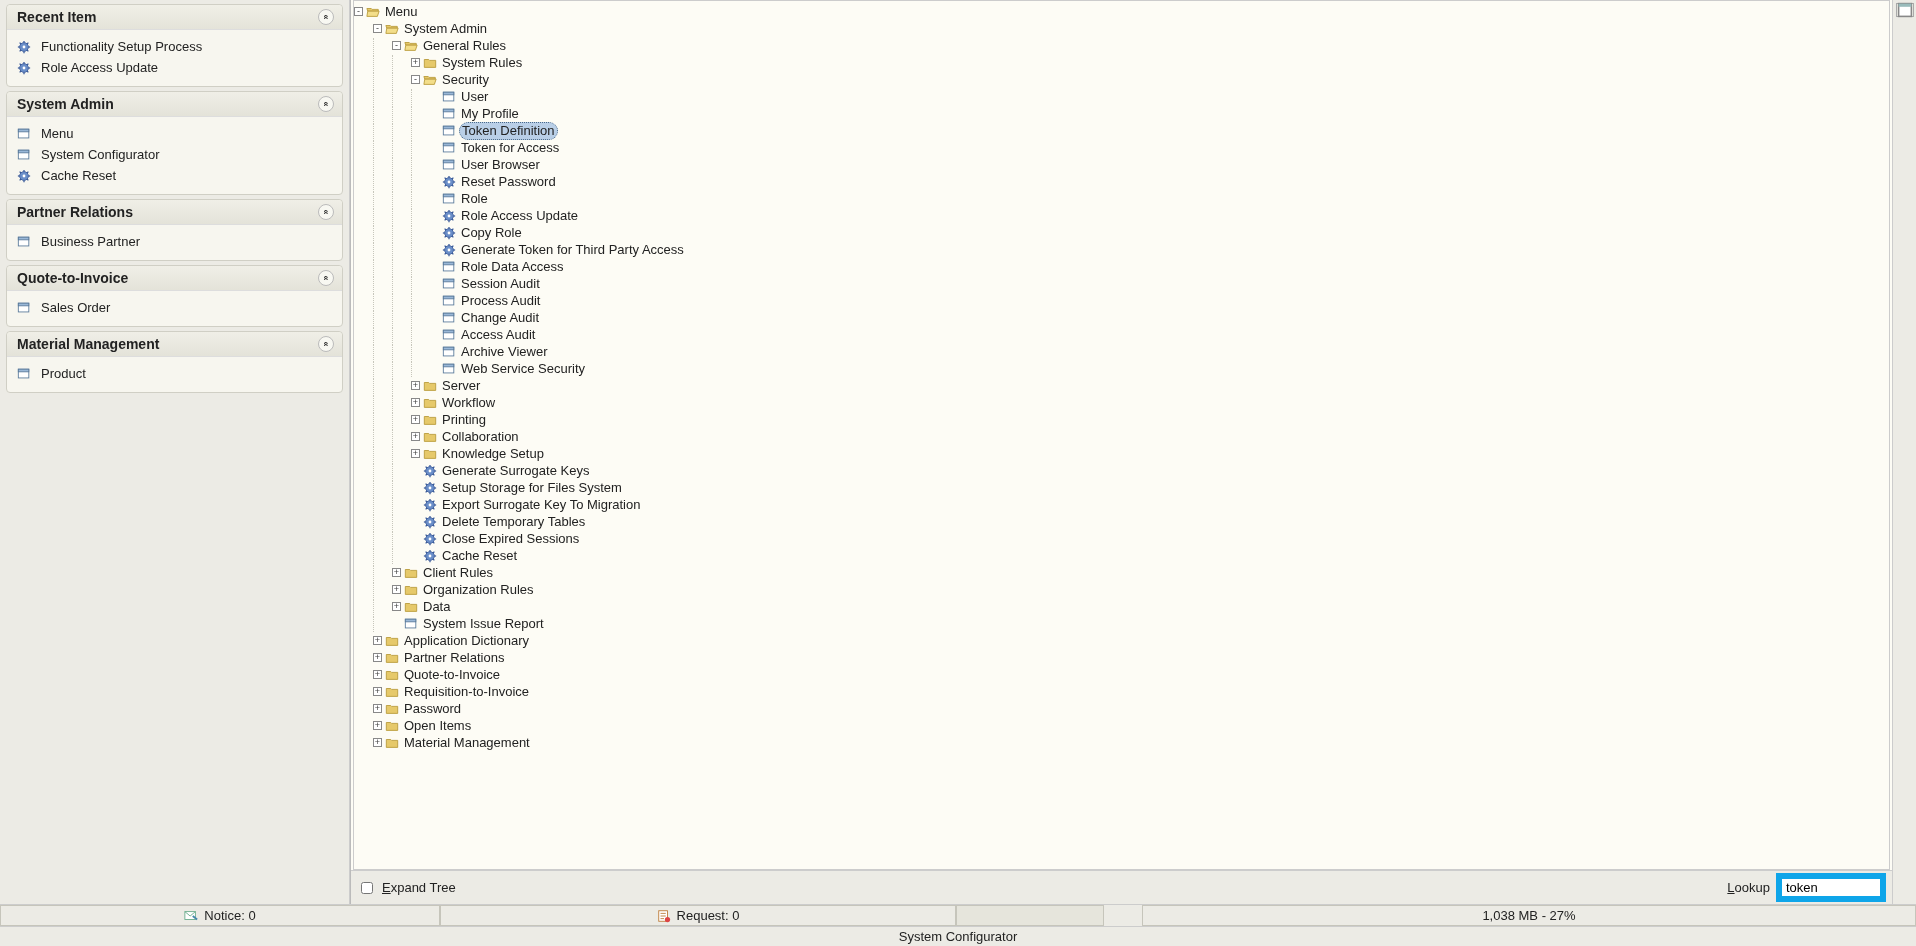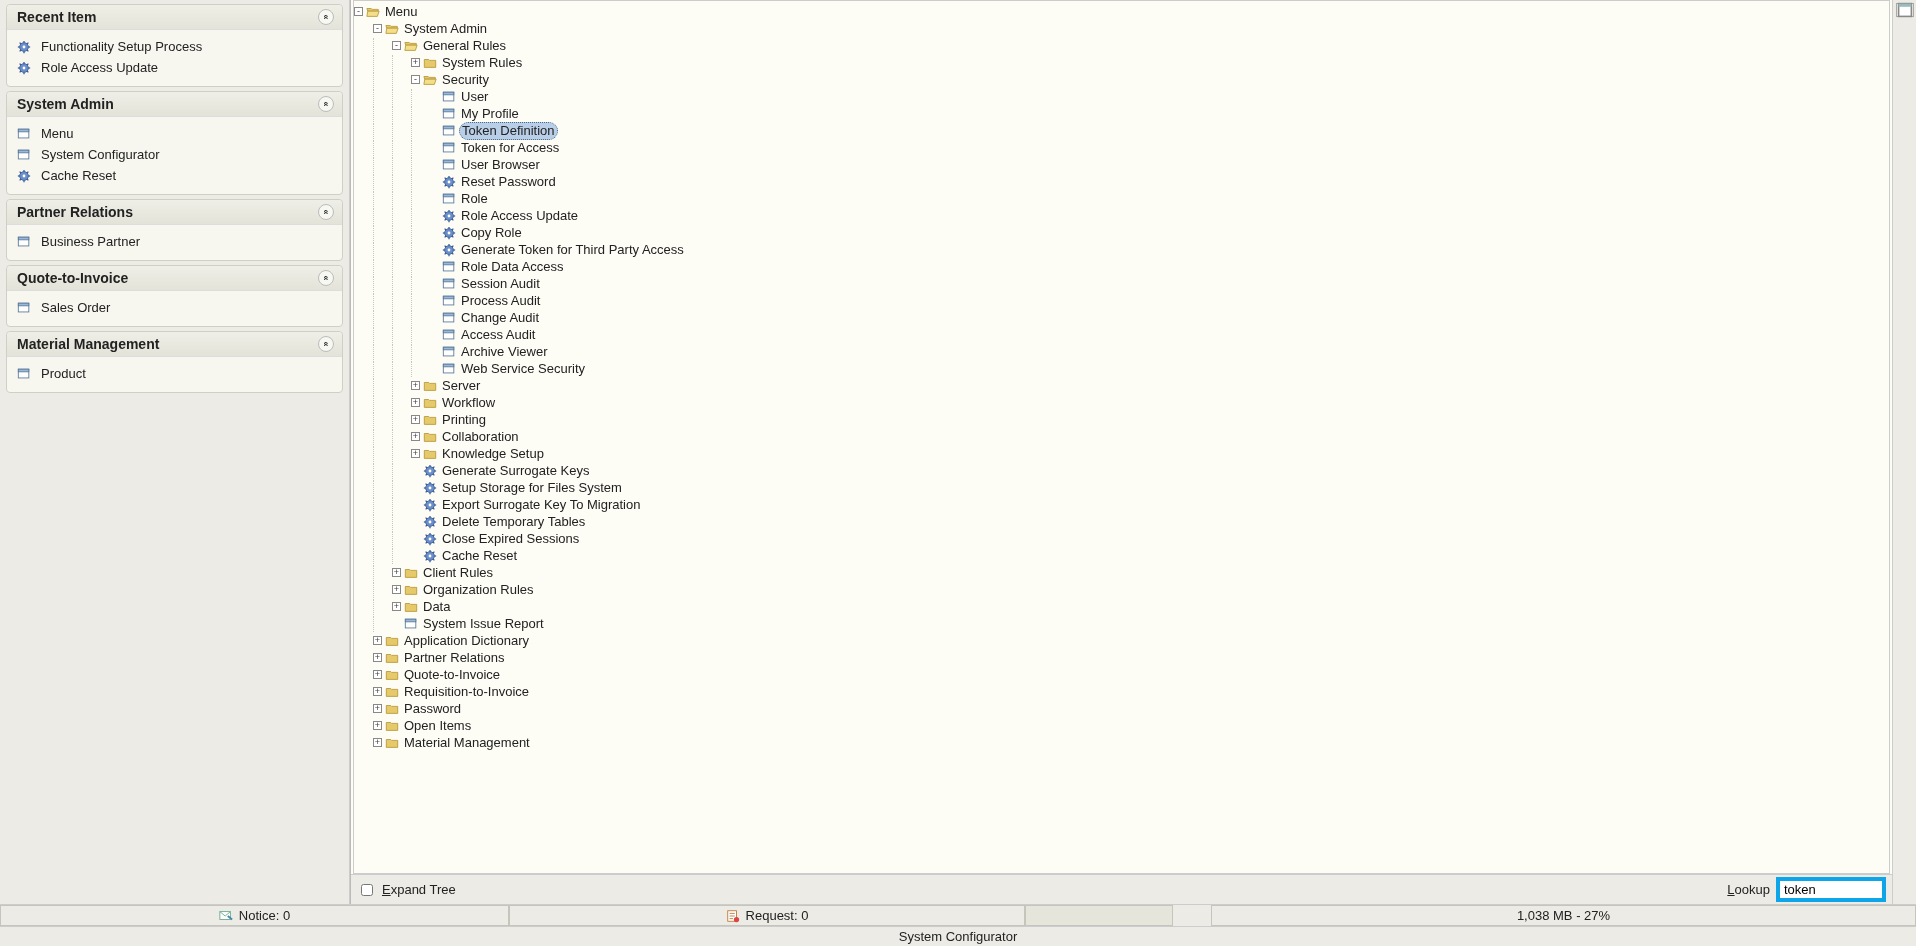--- a/index.html
+++ b/index.html
@@ -125,21 +125,21 @@
     padding:2px 6px;
     background:#ECEBE5;
     border-top:1px solid #CCC;
     font-size:13px;
   }
   .tree-filter .spacer { flex:1; }
   .tree-filter input[type=text]{
     width:110px;
     padding:1px 4px;
     font-size:13px;
-    border:4px solid #0ea5e9;
+    border:6px solid #0ea5e9;
   }
   .tree-filter label u { text-decoration: underline; }
 
   
   .ic { width:14px;height:14px;display:inline-flex;align-items:center;justify-content:center;flex-shrink:0;}
   .ic svg { width:14px;height:14px;}
   
   
   .status-row {
     display:flex;
@@ -150,21 +150,21 @@
     font-size:13px;
   }
   .status-cell {
     border:1px solid #C6C5BB;
     display:flex;
     align-items:center;
     justify-content:center;
     gap:6px;
     background:#ECEBE5;
   }
-  .status-cell.notice { width:509px; }
+  .status-cell.notice { width:440px; }
   .status-cell.request { width:516px; }
   .status-cell.prog { width:148px; background:#E6E5DC;}
   .status-cell.mem { flex:1;margin-left:38px; }
 
   .footer {
     height:20px;
     border-top:1px solid #CCC;
     background:#ECEBE5;
     display:flex;
     align-items:center;

